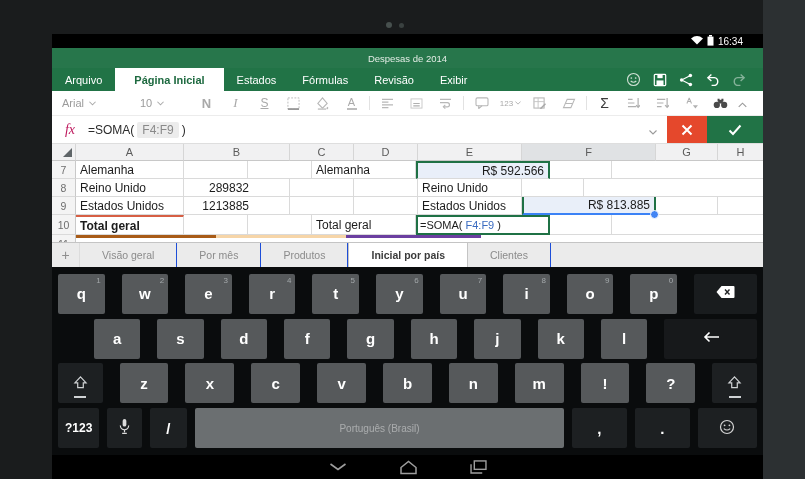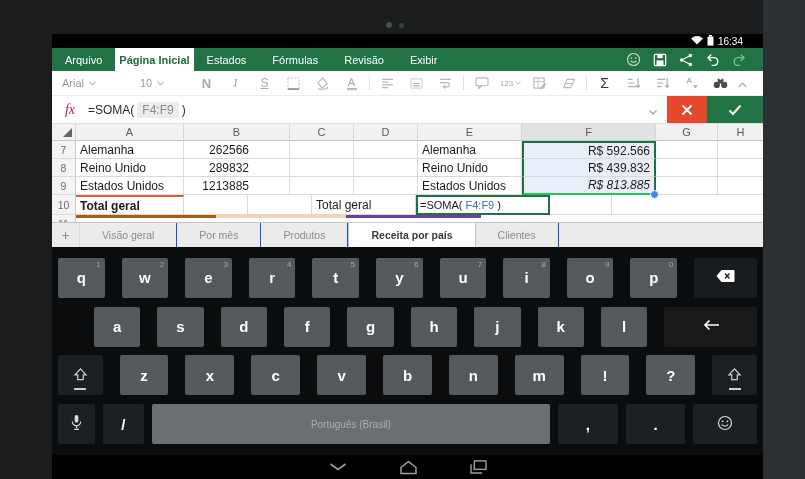--- a/index.html
+++ b/index.html
@@ -16,21 +16,21 @@
 
   
   .status-bar { height:14px; background:#000; display:flex; align-items:center; justify-content:flex-end; gap:4px; padding-right:20px; color:#fff; font-size:10px; }
 
   
   .title-bar { height:20px; background:#27764b; color:#e3ece5; font-size:9.5px; display:flex; align-items:center; justify-content:center; }
 
   
   .ribbon { height:23px; background:#217346; display:flex; align-items:stretch; color:#fff; font-size:11px; }
   .rtab { padding:0 13px; display:flex; align-items:center; cursor:default; }
-  .rtab.active { background:#fff; color:#1e6a40; font-weight:bold; padding:0 4px; }
+  .rtab.active { background:#fff; color:#1e6a40; font-weight:bold; padding:0 19px; }
   .ribbon-actions { margin-left:auto; display:flex; align-items:center; gap:12px; padding-right:16px; }
   .ribbon-actions svg { display:block; }
   .dim { opacity:.45; }
 
   
   .toolbar { height:25px; background:#fff; display:flex; align-items:center; padding-left:10px; border-bottom:1px solid #ececec; color:#a7a7a7; }
   .tctl { display:flex; align-items:center; gap:5px; font-size:11px; color:#9b9b9b; }
   .tctl.fname { width:78px; }
   .tctl.fsize { width:52px; }
   .ticon { width:29px; display:flex; align-items:center; justify-content:center; font-size:12px; color:#a9a9a9; }
@@ -68,21 +68,21 @@
   .cell { display:flex; align-items:center; border-right:1px solid #dadada; border-bottom:1px solid #dadada; padding:0 4px; white-space:nowrap; overflow:hidden; }
   .numc { background:#f4f4f4; color:#6e6e6e; font-size:10.5px; justify-content:center; border-right:1px solid #c9c9c9; }
   .cA { width:108px; } .cB { width:106px; } .cC { width:64px; } .cD { width:64px; }
   .cE { width:104px; } .cF { width:134px; } .cG { width:62px; } .cH { flex:1; border-right:none; }
   .cnum { width:24px; }
   .right { justify-content:flex-end; }
   .bpad { padding-right:40px; }
   .bold { font-weight:bold; }
   .fsel { background:#e9eff9; border-left:2px solid #1f7145; border-right:2px solid #1f7145; }
   .fsel.top { border-top:2px solid #1f7145; }
-  .fsel.bot { border-bottom:2px solid #22c55e;font-style:italic; }
+  .fsel.bot { border-bottom:2px solid #3b82f6; }
   .fedit { border:2px solid #1f7145; background:#fff; font-size:11px; padding:0 2px; }
   .rangeblue { color:#3a6bc0; padding:0 3px; }
   .totaltop { border-top:2px solid #d65f44; }
   .handle { position:absolute; left:598px; top:66px; width:9px; height:9px; border-radius:50%; background:#4285f4; border:1.5px solid #fff; z-index:5; }
   .strip { position:absolute; top:91px; height:3px; }
   .strip.s1 { left:24px; width:140px; background:#a85b17; }
   .strip.s2 { left:164px; width:130px; background:#f6d5a8; }
   .strip.s3 { left:294px; width:135px; background:#6b3fa0; }
 
   
@@ -128,20 +128,23 @@
     <span><svg width="12" height="10" viewBox="0 0 16 12">
           <path d="M8 12 L0 4 Q8 -2.5 16 4 Z" fill="#fff"></path>
         </svg></span>
     <span><svg width="7" height="11" viewBox="0 0 7 11">
           <rect x="2" y="0" width="3" height="1.6" fill="#fff"></rect>
           <rect x="0.5" y="1.6" width="6" height="9" fill="#fff"></rect>
         </svg></span>
     <span>16:34</span>
   </div>
 
+  <div class="title-bar">
+    <span>Despesas de 2014</span>
+  </div>
 
   <div class="ribbon">
     <div class="rtab">Arquivo</div>
     <div class="rtab active">Página Inicial</div>
     <div class="rtab">Estados</div>
     <div class="rtab">Fórmulas</div>
     <div class="rtab">Revisão</div>
     <div class="rtab">Exibir</div>
     <div class="ribbon-actions">
       <span>
@@ -326,37 +329,35 @@
       <div class="hcell cD">D</div>
       <div class="hcell cE">E</div>
       <div class="hcell cF sel">F</div>
       <div class="hcell cG">G</div>
       <div class="hcell cH">H</div>
     </div>
 
     <div class="grow r">
       <div class="cell cnum numc">7</div>
       <div class="cell cA">Alemanha</div>
-      <div class="cell cB right bpad">262566</div>
       <div class="cell cC"></div>
       <div class="cell cD"></div>
       <div class="cell cE">Alemanha</div>
       <div class="cell cF right fsel top">R$ 592.566</div>
       <div class="cell cG"></div>
       <div class="cell cH"></div>
     </div>
 
     <div class="grow r">
       <div class="cell cnum numc">8</div>
       <div class="cell cA">Reino Unido</div>
       <div class="cell cB right bpad">289832</div>
       <div class="cell cC"></div>
       <div class="cell cD"></div>
       <div class="cell cE">Reino Unido</div>
-      <div class="cell cF right fsel">R$ 439.832</div>
       <div class="cell cG"></div>
       <div class="cell cH"></div>
     </div>
 
     <div class="grow r">
       <div class="cell cnum numc">9</div>
       <div class="cell cA">Estados Unidos</div>
       <div class="cell cB right bpad">1213885</div>
       <div class="cell cC"></div>
       <div class="cell cD"></div>
@@ -389,21 +390,21 @@
     <span class="strip s1"></span>
     <span class="strip s2"></span>
     <span class="strip s3"></span>
   </div>
 
   <div class="sheet-tabs">
     <div class="addtab">+</div>
     <div class="stab">Visão geral</div>
     <div class="stab">Por mês</div>
     <div class="stab">Produtos</div>
-    <div class="stab active">Receita por país</div>
+    <div class="stab active">Inicial por país</div>
     <div class="stab">Clientes</div>
   </div>
 
   <div class="keyboard">
     <div class="krow">
       <div class="key letter">
           <span>q</span>
           <span class="hint">1</span>
         </div>
       <div class="key letter">
@@ -482,20 +483,21 @@
       <div class="key letter">!</div>
       <div class="key letter">?</div>
       <div class="key dark shiftk">
           <span><svg width="15" height="13" viewBox="0 0 16 14">
               <path d="M8 1 L14 7.5 H11 V12.5 H5 V7.5 H2 Z" fill="none" stroke="#cfd2d4" stroke-width="1.3"></path>
             </svg></span>
           <span class="shiftbar"></span>
         </div>
     </div>
     <div class="krow r4">
+      <div class="key dark sym">?123</div>
       <div class="key dark mick">
           <span><svg width="13" height="17" viewBox="0 0 14 18">
               <rect x="5" y="1" width="4" height="8" rx="2" fill="#dcdcdc"></rect>
               <path d="M2.5 8 a4.5 4.5 0 0 0 9 0" fill="none" stroke="#dcdcdc" stroke-width="1.3"></path>
               <path d="M7 12.8 V15.2 M4.5 16.3 H9.5" stroke="#dcdcdc" stroke-width="1.3"></path>
             </svg></span>
         </div>
       <div class="key dark slashk">/</div>
       <div class="key spacek">Português (Brasil)</div>
       <div class="key dark punct">,</div>

